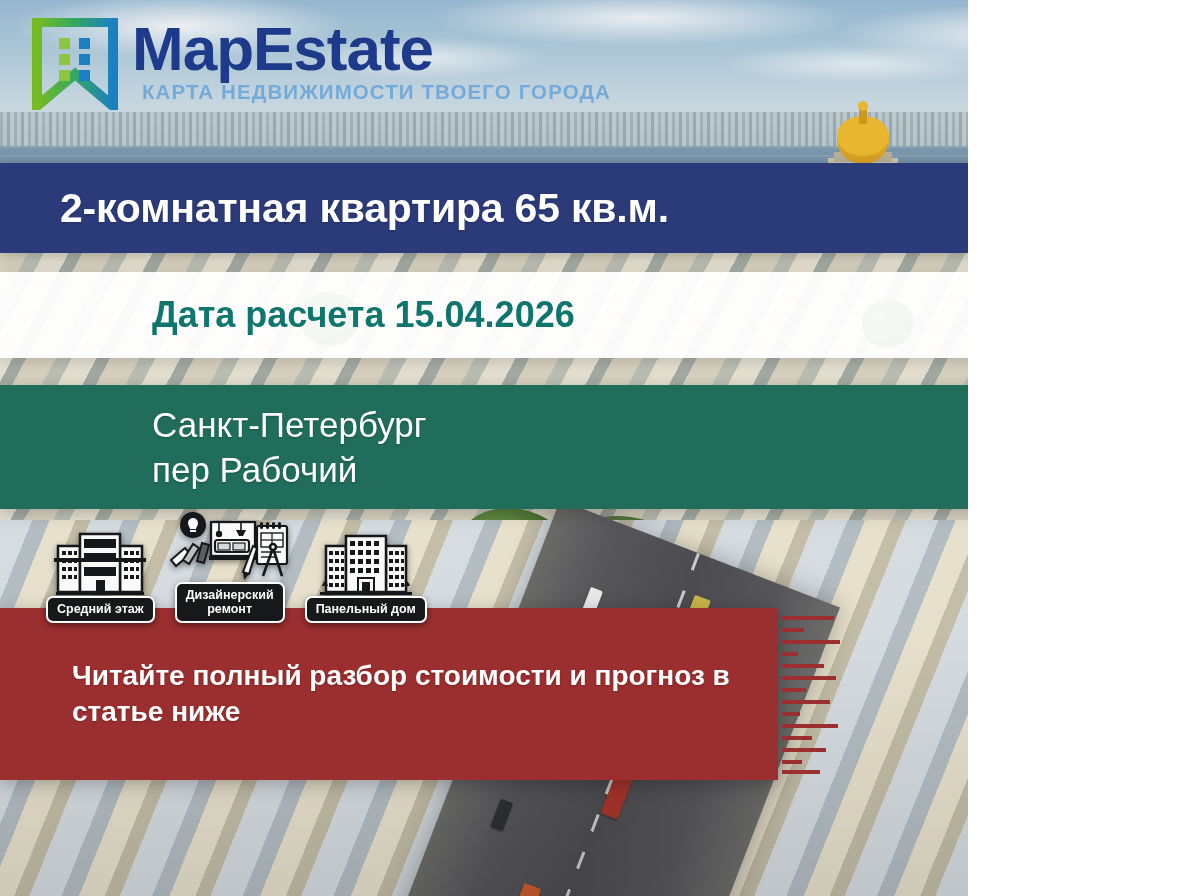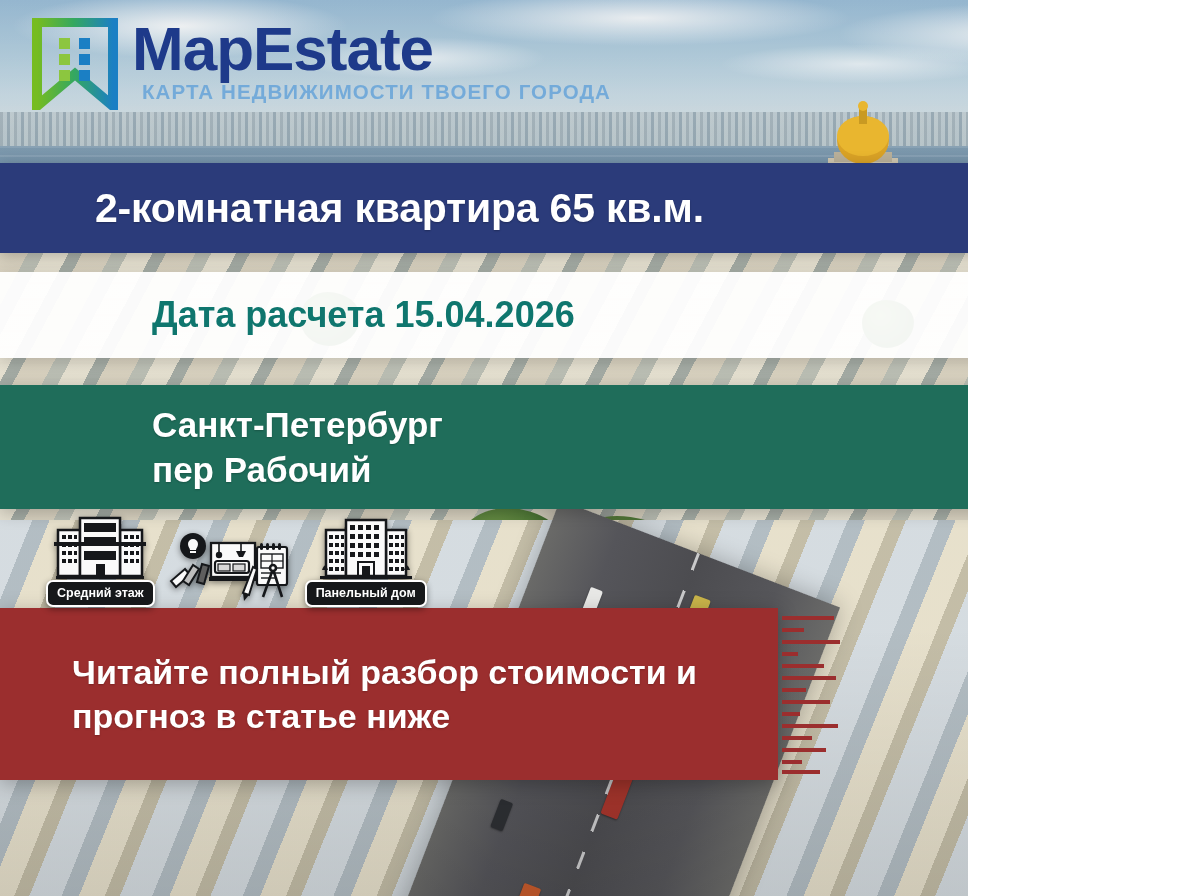--- a/index.html
+++ b/index.html
@@ -203,21 +203,21 @@
   .band-title {
     left: 0; top: 163px;
     width: 1018px; height: 90px;
     background: #2b3b7a;
     box-shadow: 0 3px 14px rgba(0,0,0,.22);
   }
   .title-text {
     color: #ffffff;
     font-size: 41px;
     font-weight: bold;
-    padding-left: 95px;
+    padding-left: 60px;
     letter-spacing: -0.2px;
     white-space: nowrap;
     text-shadow: 0 1px 2px rgba(0,0,0,.25);
   }
 
   
   .band-date {
     left: 0; top: 272px;
     width: 1022px; height: 86px;
     background: rgba(255,255,255,.94);
@@ -234,37 +234,37 @@
   
   .band-loc {
     left: 0; top: 385px;
     width: 1128px; height: 124px;
     background: #1f6d5a;
     box-shadow: 0 4px 16px rgba(0,0,0,.22);
   }
   .loc-line {
     color: #ffffff;
     font-size: 35px;
-    font-weight: bold;
+    font-weight: normal;
     padding-left: 152px;
     line-height: 1.30;
     white-space: nowrap;
     text-shadow: 0 1px 2px rgba(0,0,0,.22);
   }
 
   
   .band-cta {
     left: 0; top: 608px;
     width: 778px; height: 172px;
     background: #9b2e2e;
     box-shadow: 0 4px 18px rgba(0,0,0,.26);
   }
   .cta-text {
     color: #ffffff;
-    font-size: 34px;
+    font-size: 28px;
     font-weight: bold;
     padding-left: 72px;
     padding-right: 40px;
     line-height: 1.30;
     text-shadow: 0 1px 2px rgba(0,0,0,.22);
   }
 
   
   .badges {
     position: absolute;
@@ -522,20 +522,22 @@
         <g>
           <path d="M84 34 l-10 26 l6 2 l8 -26 z" fill="#fafafa" stroke="#15171a" stroke-width="2"></path>
           <path d="M74 60 l6 2 l-5 6 z" fill="#15171a"></path>
         </g>
         <g stroke="#15171a" stroke-width="2.6" fill="none">
           <path d="M104 36 l-10 28"></path>
           <path d="M104 36 l9 28"></path>
           <circle cx="104" cy="35" r="3" fill="#fafafa"></circle>
         </g>
       </svg>
+      <div class="badge-label">Дизайнерский
+ремонт</div>
     </div>
 
     <div class="badge">
       <svg class="badge-icon" width="96" height="72" viewBox="0 0 96 72">
         <rect x="8" y="18" width="20" height="46" fill="#fafafa" stroke="#15171a" stroke-width="2.5"></rect>
         <rect x="68" y="18" width="20" height="46" fill="#fafafa" stroke="#15171a" stroke-width="2.5"></rect>
         <rect x="28" y="8" width="40" height="56" fill="#fafafa" stroke="#15171a" stroke-width="2.5"></rect>
         <g fill="#15171a">
           <rect x="11" y="23" width="4" height="4"></rect>
             <rect x="17" y="23" width="4" height="4"></rect>

